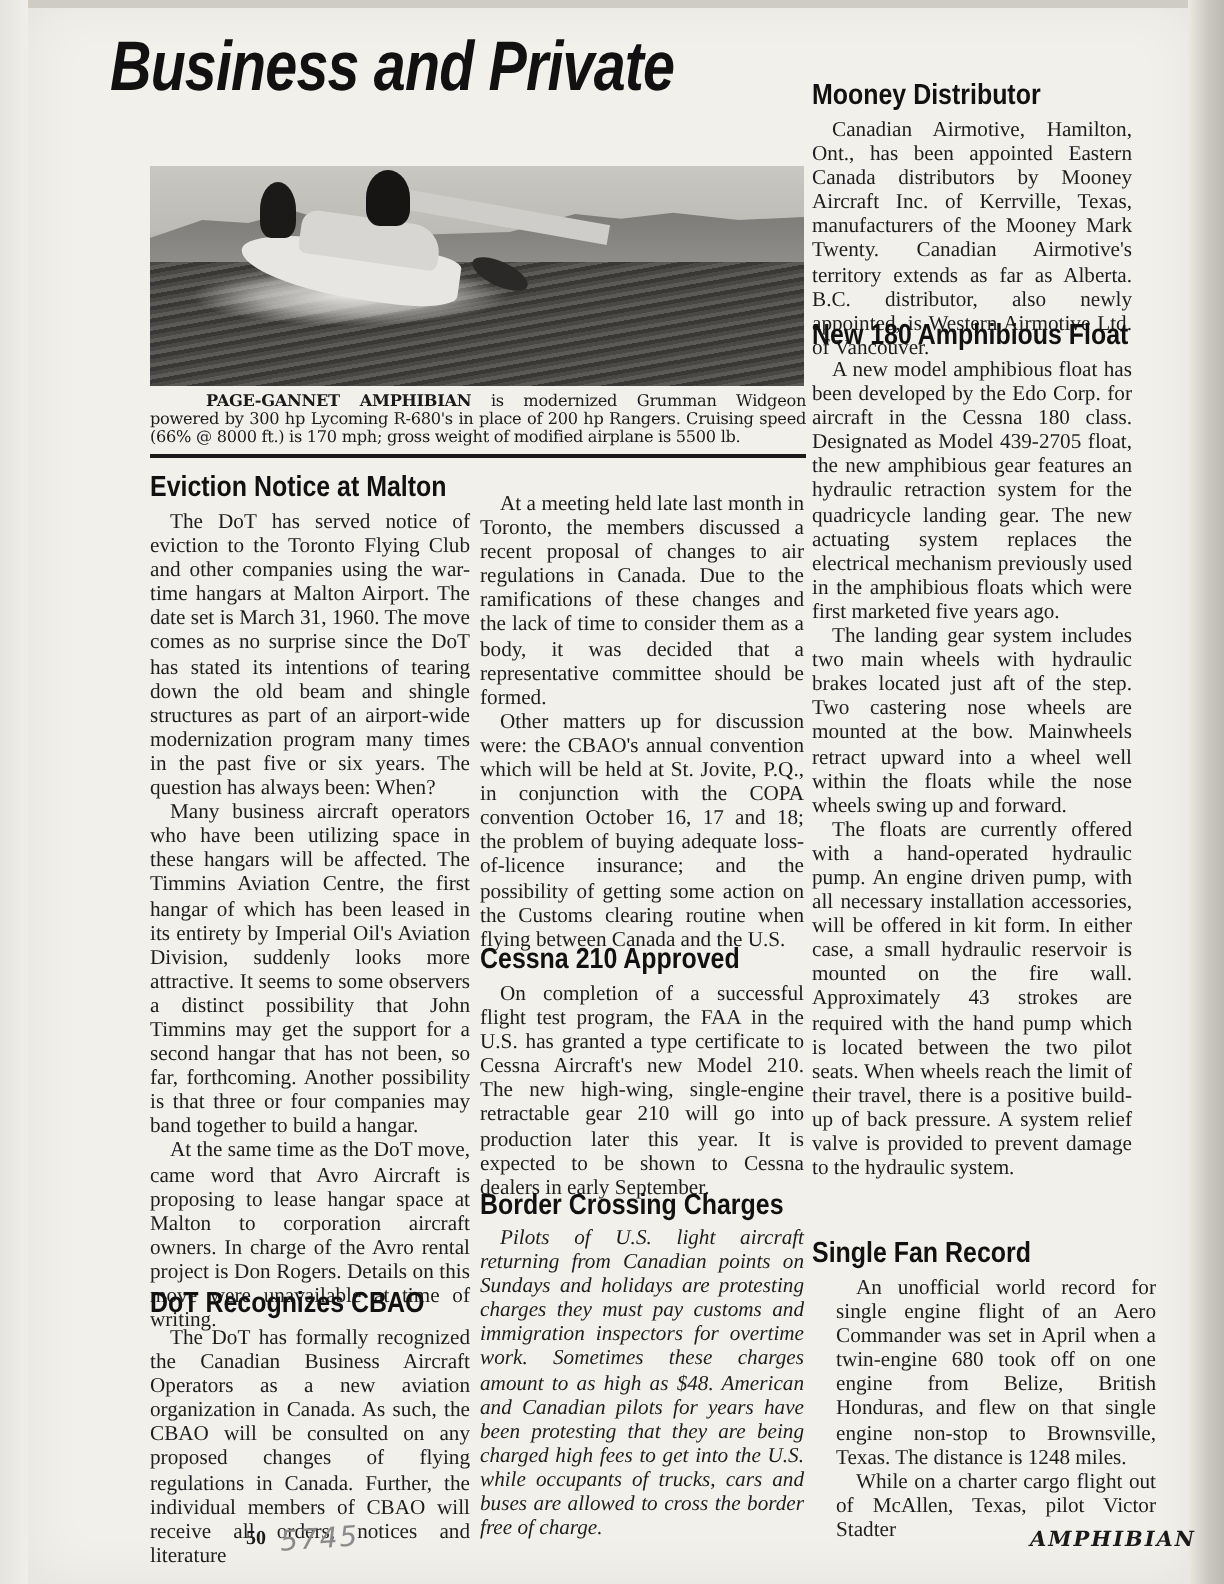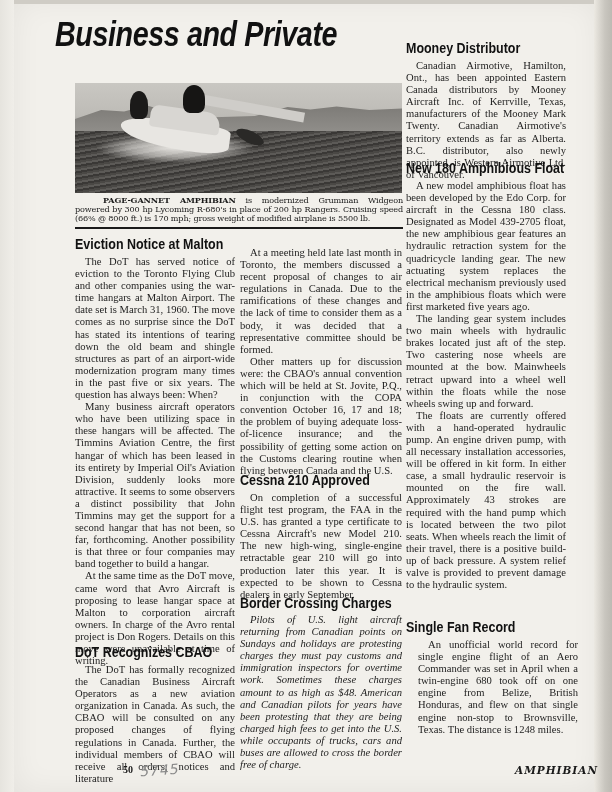--- a/index.html
+++ b/index.html
@@ -90,17 +90,18 @@
 </div>
 <div class="head" style="left:406px;top:160px;">New 180 Amphibious Float</div>
 <div class="col" style="left:406px;top:180px;width:160px;">
   <p>A new model amphibious float has been developed by the Edo Corp. for aircraft in the Cessna 180 class. Designated as Model 439-2705 float, the new amphibious gear features an hydraulic retraction system for the quadricycle landing gear. The new actuating system replaces the electrical mechanism previously used in the amphibious floats which were first marketed five years ago.</p>
   <p>The landing gear system includes two main wheels with hydraulic brakes located just aft of the step. Two castering nose wheels are mounted at the bow. Mainwheels retract upward into a wheel well within the floats while the nose wheels swing up and forward.</p>
   <p>The floats are currently offered with a hand-operated hydraulic pump. An engine driven pump, with all necessary installation accessories, will be offered in kit form. In either case, a small hydraulic reservoir is mounted on the fire wall. Approximately 43 strokes are required with the hand pump which is located between the two pilot seats. When wheels reach the limit of their travel, there is a positive build-up of back pressure. A system relief valve is provided to prevent damage to the hydraulic system.</p>
 </div>
 <div class="head" style="left:406px;top:619px;">Single Fan Record</div>
 <div class="col" style="left:406px;top:639px;width:160px;margin-left:12px;">
   <p>An unofficial world record for single engine flight of an Aero Commander was set in April when a twin-engine 680 took off on one engine from Belize, British Honduras, and flew on that single engine non-stop to Brownsville, Texas. The distance is 1248 miles.</p>
+  <p>While on a charter cargo flight out of McAllen, Texas, pilot Victor Stadter</p>
 </div>
 
 <div class="folio">50</div>
 <div class="hand">5745</div>
 <div class="mag">AMPHIBIAN</div>
 
 </body></html>

